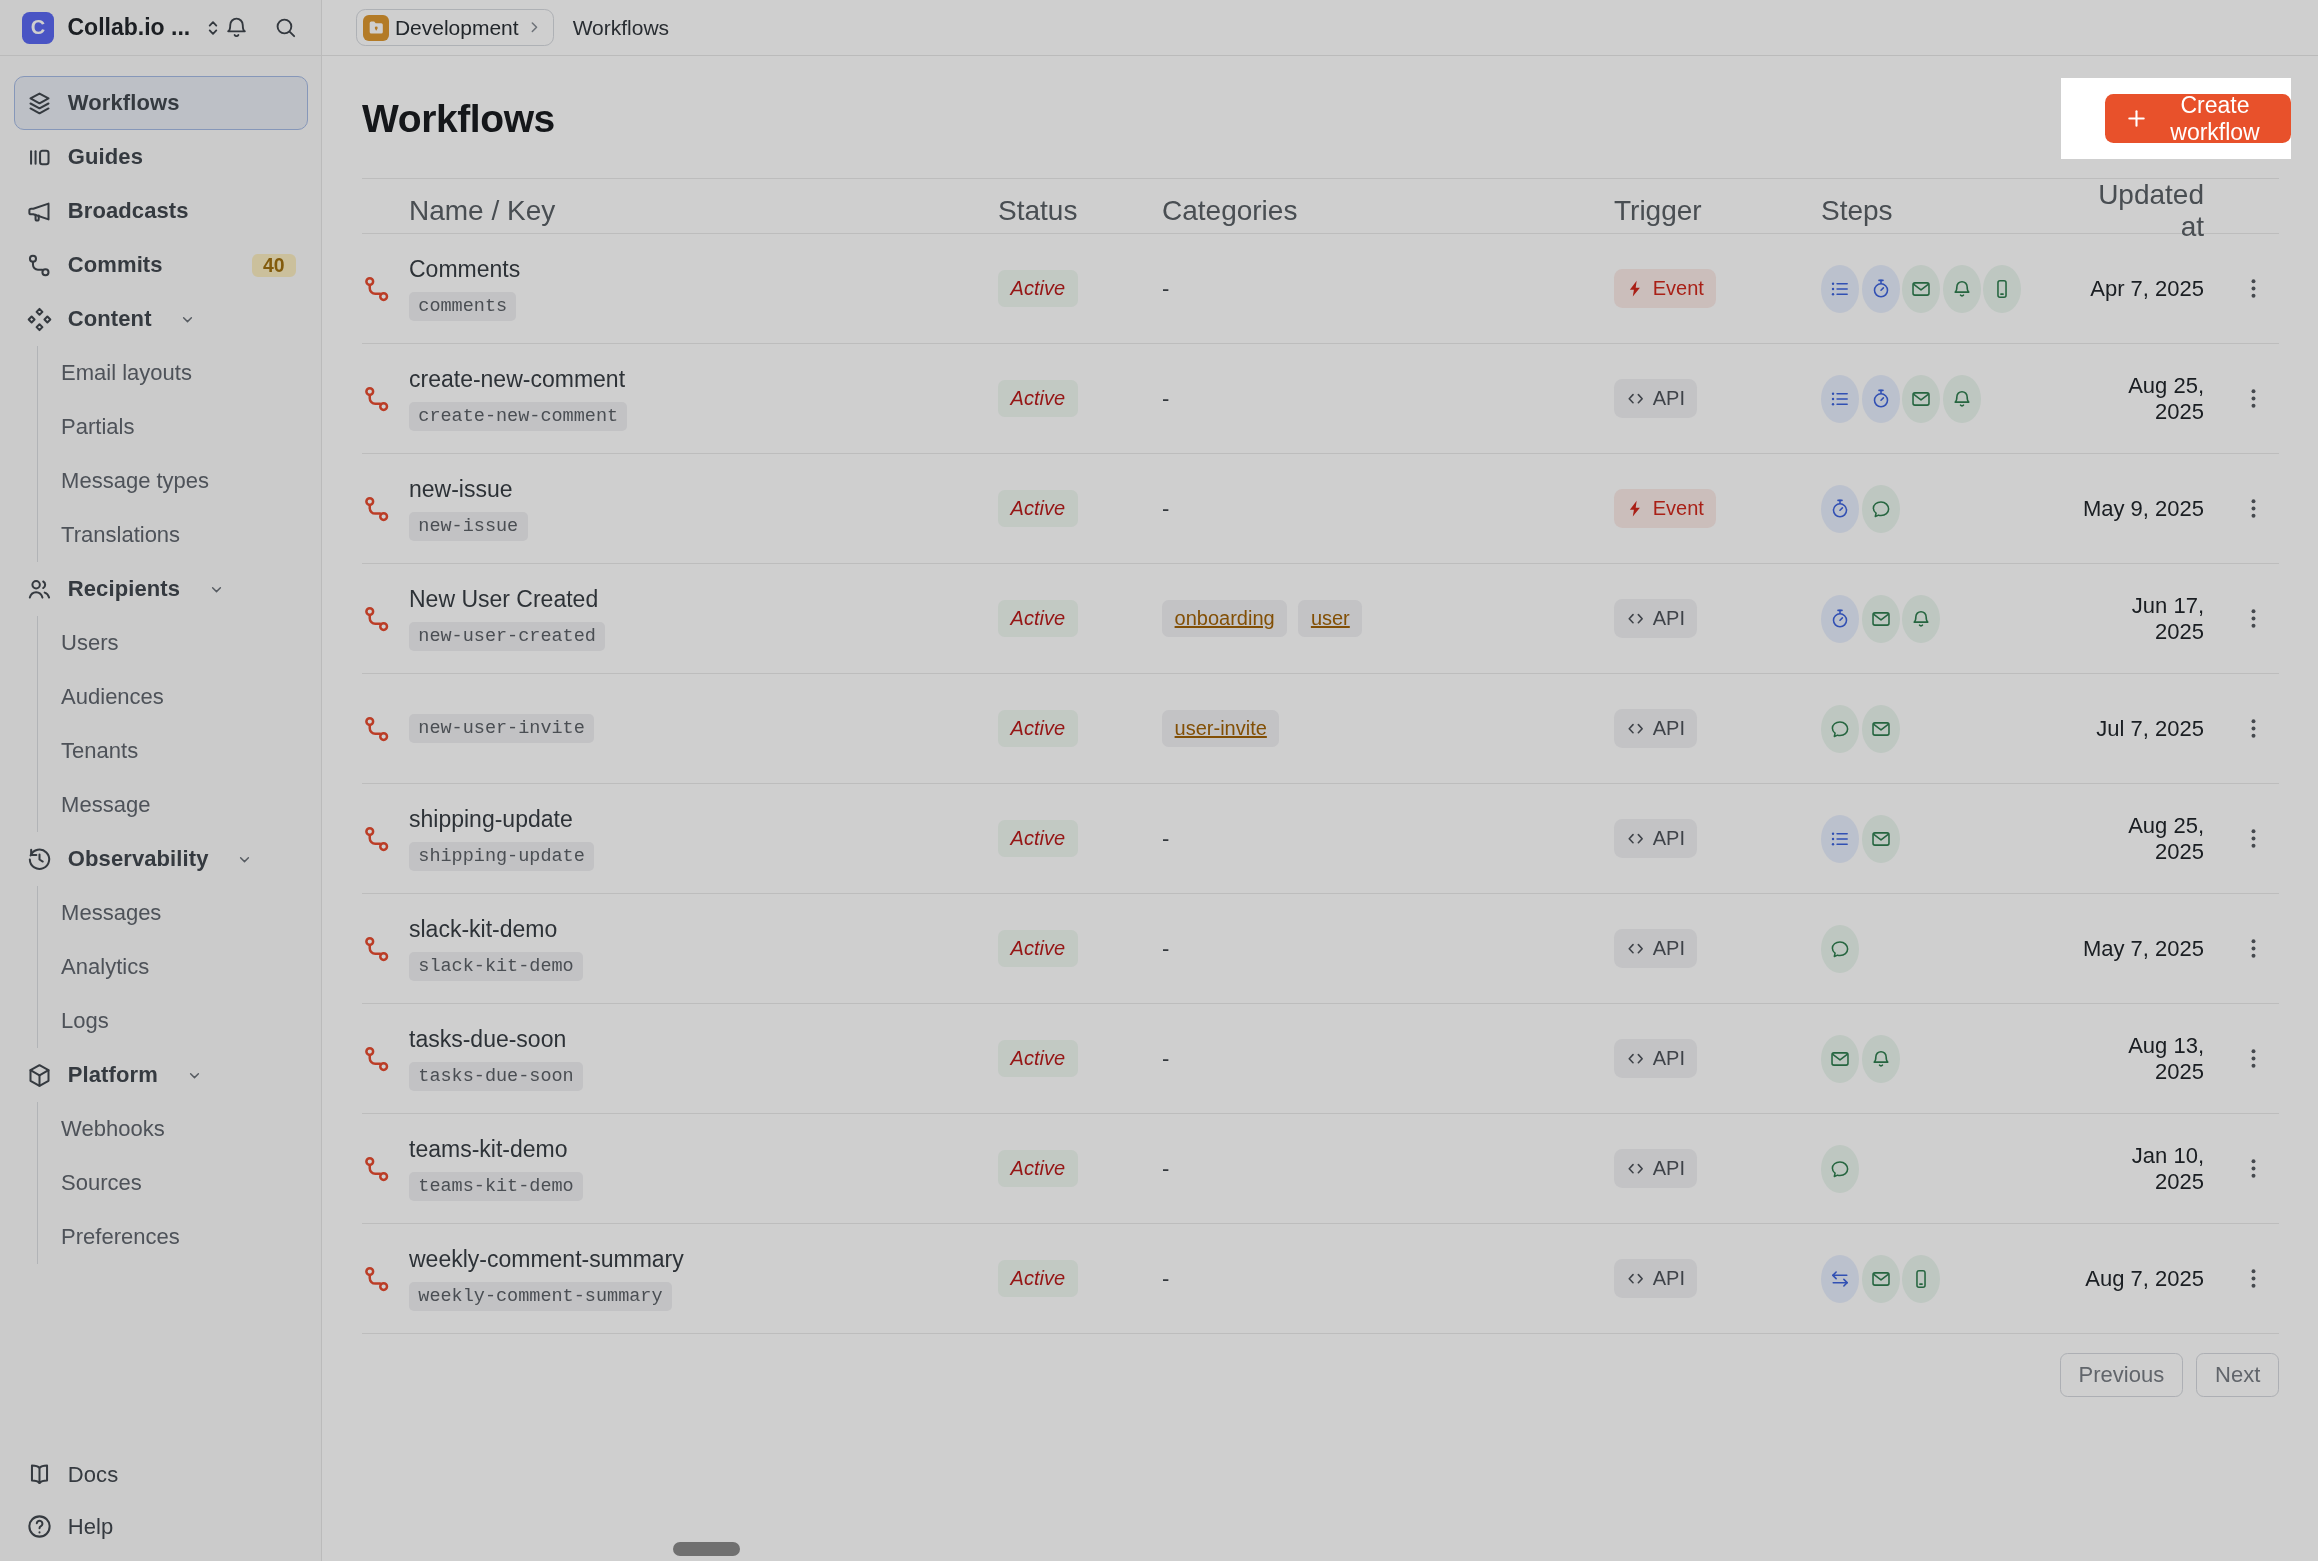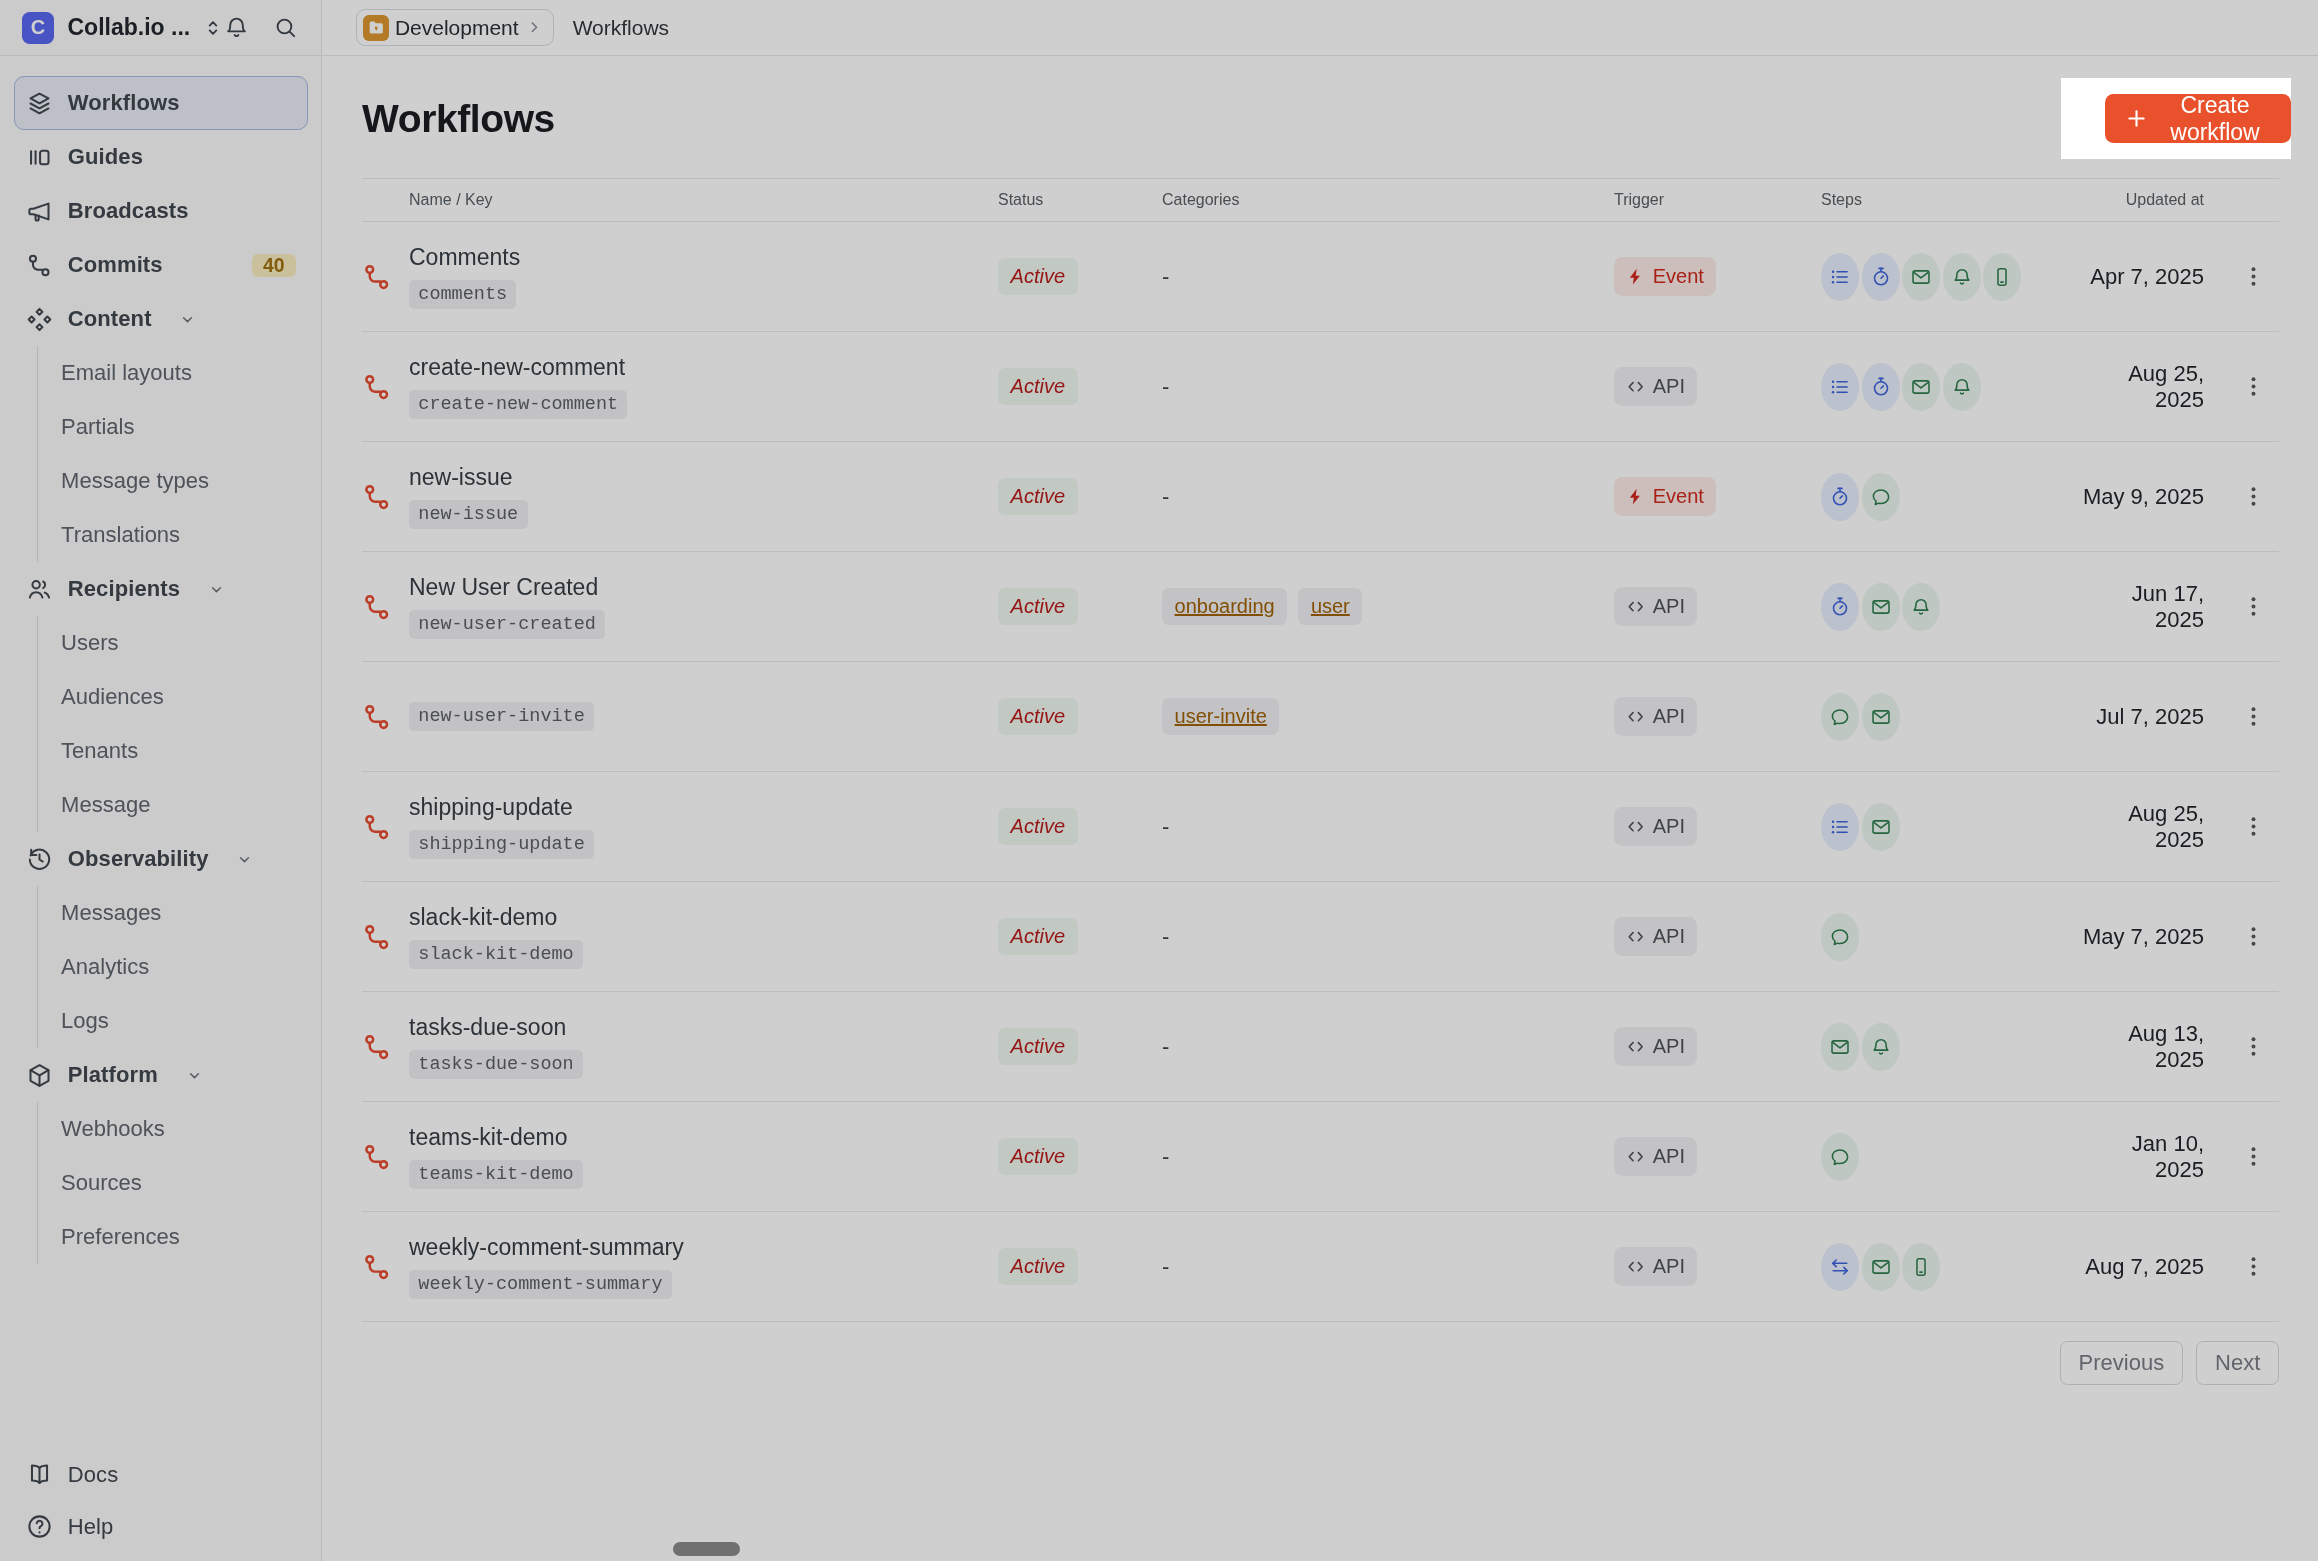--- a/index.html
+++ b/index.html
@@ -50,22 +50,22 @@
   .head-actions { position:absolute; right:0; top:46px; display:flex; align-items:center; gap:18.5px; }
   .search-btn { color:#41464d; display:flex; cursor:pointer; }
   .filter-btn { display:inline-flex; align-items:center; gap:9.3px; height:40px; padding:0 16px;
     border:1.7px solid #d3d6db; border-radius:8.4px; background:transparent; font-size:21px;
     font-weight:500; color:#2f343a; cursor:pointer; }
 
   
   .wf-table { width:100%; }
   .t-row { display:grid; grid-template-columns:47px 589px 164px 452px 207px 257px 126px 1fr;
     align-items:center; }
-  .t-head { height:44px; border-top:0.8px solid #e9e9e9; border-bottom:0.8px solid #e9e9e9;
-    font-size:16px; color:#5a6066; }
+  .t-head { height:56px; border-top:0.8px solid #e9e9e9; border-bottom:0.8px solid #e9e9e9;
+    font-size:28px; color:#5a6066; }
   .t-head .col-updated { text-align:right; }
   .data-row { height:110px; border-bottom:0.8px solid #e9e9e9; cursor:pointer; }
   .row-ico { color:#e74c30; display:flex; }
   .cell-name .wf-name { font-size:23px; color:#383e44; margin-bottom:9.3px; }
   .key-badge { display:inline-block; font-family:"Liberation Mono", monospace; font-size:18.5px;
     color:#5c6167; background:#efeff2; border-radius:5px; padding:4.2px 9.3px; }
   .status-badge { display:inline-block; font-size:20px; color:#b91c1c; background:#eff8f1;
     border-radius:6.7px; padding:6.7px 12.6px;font-style:italic; }
   .cell-cats { display:flex; gap:11px; font-size:22px; color:#3e444a; }
   .cat-badge { font-size:20px; color:#a16207; background:#f0f0f3; border-radius:6.7px; padding:6.7px 12.6px;text-decoration:underline; }

